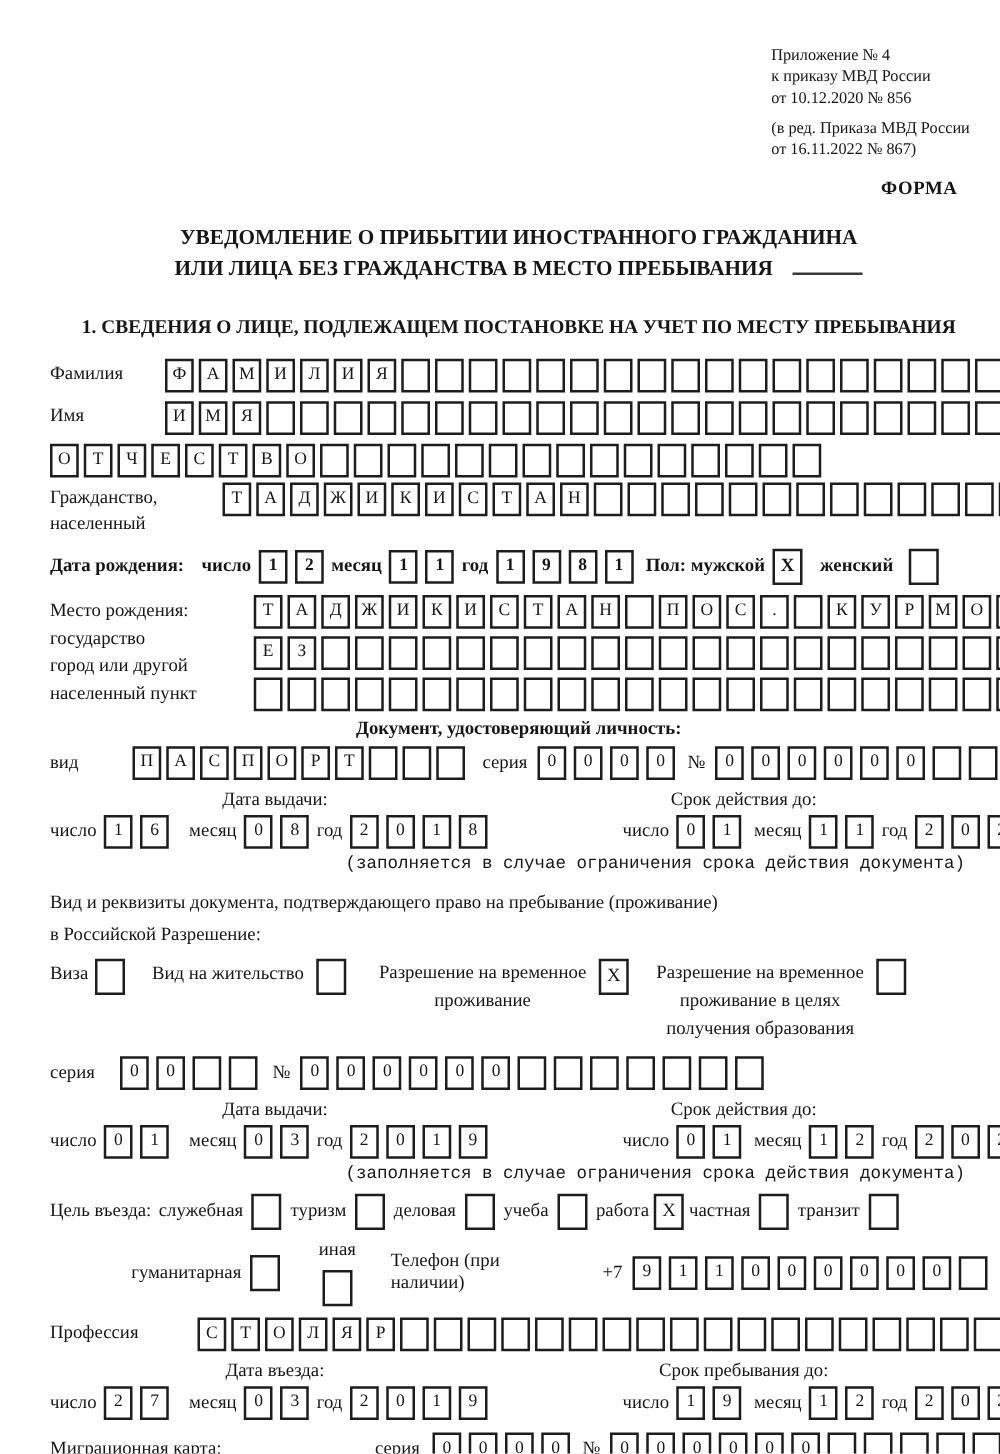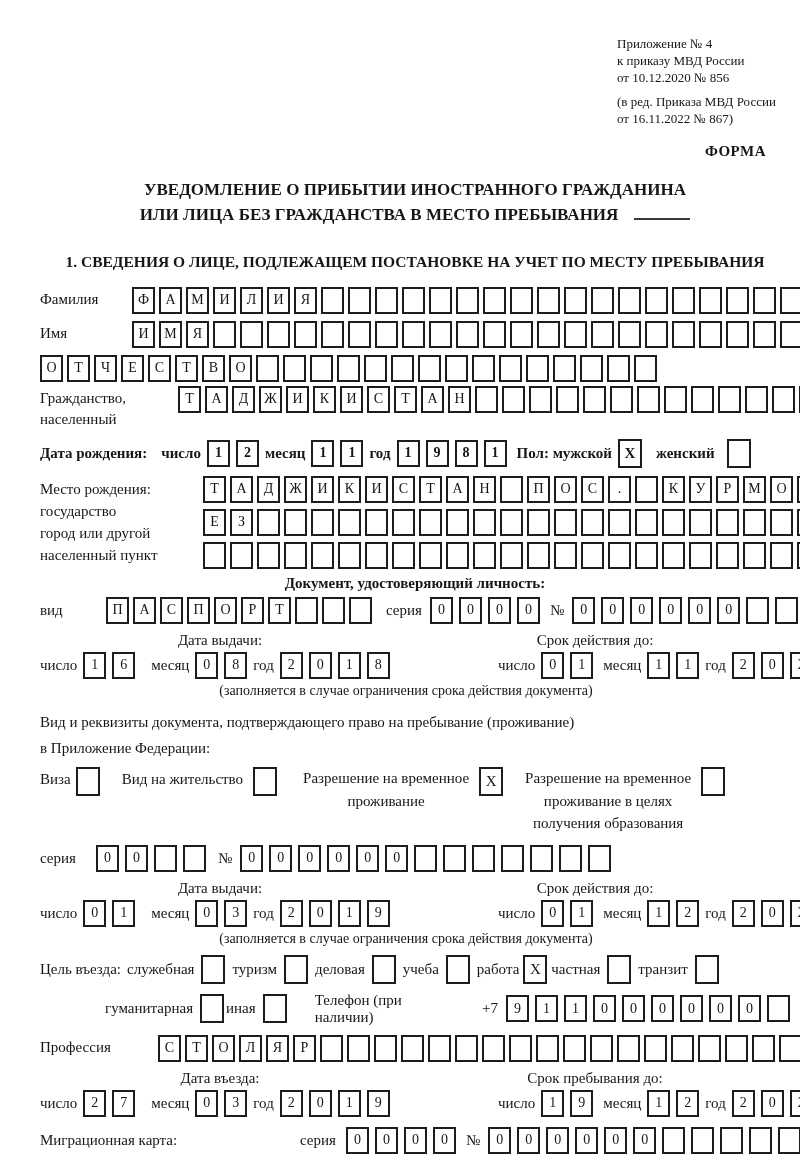--- a/index.html
+++ b/index.html
@@ -26,21 +26,21 @@
   }
   .cbox{
     width:20px;height:25px;border:2px solid #1d1d1d;display:inline-flex;
     align-items:center;justify-content:center;font-size:15px;flex:0 0 auto;background:#fff;
   }
   .dg{display:inline-flex;align-items:center;gap:6px;}
   .dhead{display:grid;grid-template-columns:360px 1fr;margin-top:8px;}
   .dhead span{text-align:center;}
   .drow{display:grid;grid-template-columns:360px 1fr;margin-top:3px;}
   .drow .right{padding-left:98px;}
-  .note-r{text-align:center;padding-right:18px;font-size:14px;margin-top:4px;}
+  .note-r{text-align:right;padding-right:18px;font-size:14px;margin-top:4px;font-family:Liberation Mono, monospace;}
   .stack{display:flex;flex-direction:column;gap:6px;}
   .vitem{display:inline-flex;align-items:flex-start;gap:10px;}
   .vlbl{text-align:center;line-height:1.5;}
   .vlbl span{display:block;}
   .center-b{text-align:center;font-weight:bold;margin-top:10px;}
   .intro{margin-top:10px;line-height:1.75;}
   .opt{display:inline-flex;align-items:center;gap:7px;}
 </style>
 </head>
 <body>
@@ -378,21 +378,21 @@
           <span class="cell">2</span>
           <span class="cell">0</span>
           <span class="cell">2</span>
         </span>
     </span>
   </div>
   <div class="note-r">(заполняется в случае ограничения срока действия документа)</div>
 
   <div class="intro">
     <div>Вид и реквизиты документа, подтверждающего право на пребывание (проживание)</div>
-    <div>в Приложение Федерации:</div>
+    <div>в Российской Разрешение:</div>
   </div>
 
   <div class="row" style="margin-top:6px;">
     <span class="vitem" style="gap:5px;">
       <span class="lbl">Виза</span>
       <span class="cbox"></span>
     </span>
     <span class="vitem" style="margin-left:22px;">
       <span class="lbl">Вид на жительство</span>
       <span class="cbox"></span>
@@ -514,21 +514,21 @@
     <span class="opt" style="margin-left:7px;">
         <span>транзит</span>
         <span class="cbox"></span>
       </span>
   </div>
   <div class="row" style="margin-top:8px;align-items:center;padding-left:65px;">
     <span class="opt">
         <span>гуманитарная</span>
         <span class="cbox"></span>
       </span>
-    <span class="opt" style="margin-left:2px;">
+    <span class="opt" style="margin-left:31px;flex-direction:column;">
         <span>иная</span>
         <span class="cbox"></span>
       </span>
     <span style="margin-left:28px;">Телефон (при наличии)</span>
     <span style="margin:0 8px 0 22px;">+7</span>
     <span class="cells g6">
         <span class="cell">9</span>
         <span class="cell">1</span>
         <span class="cell">1</span>
         <span class="cell">0</span>

